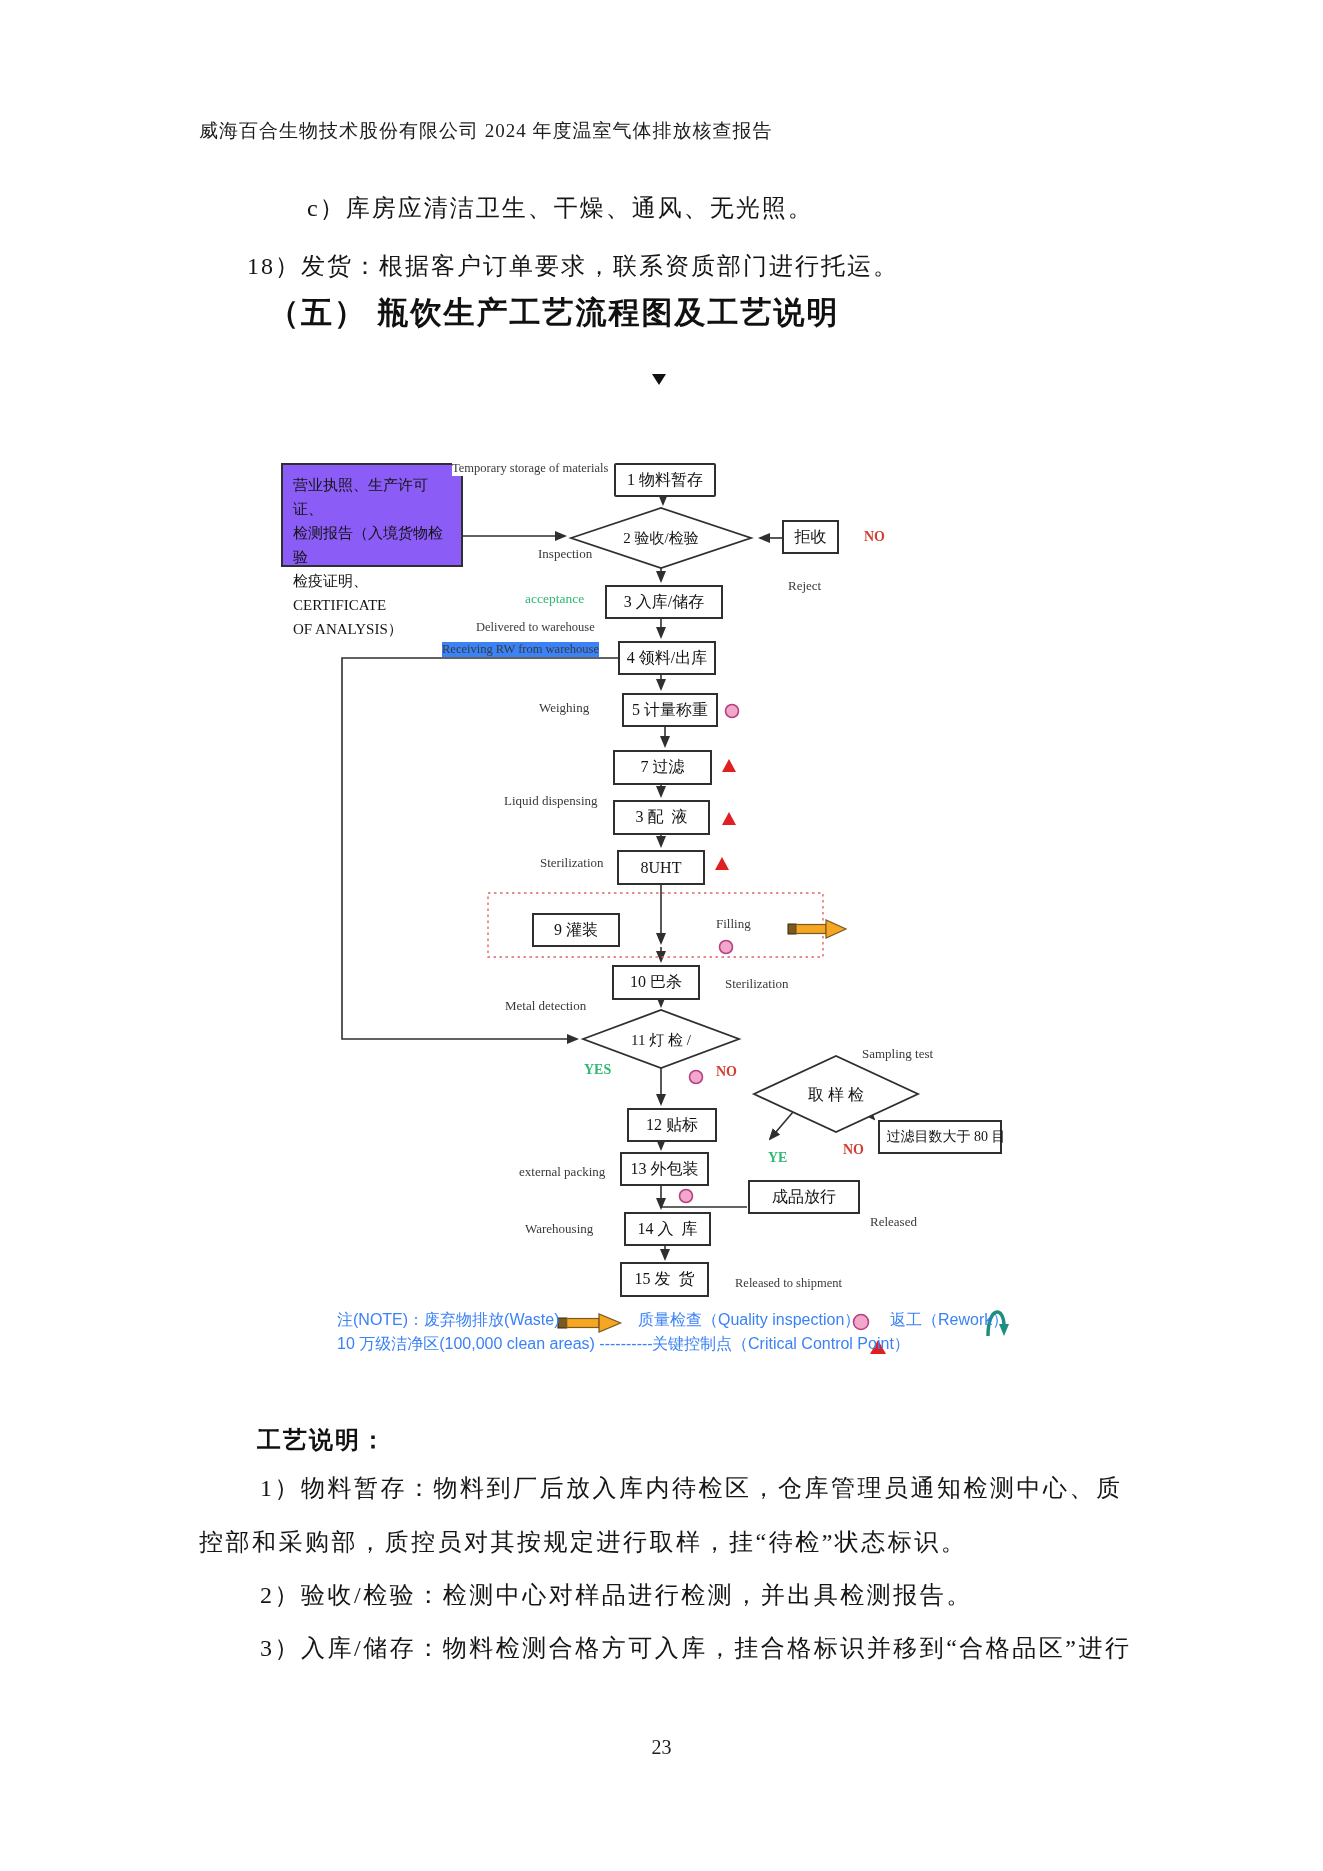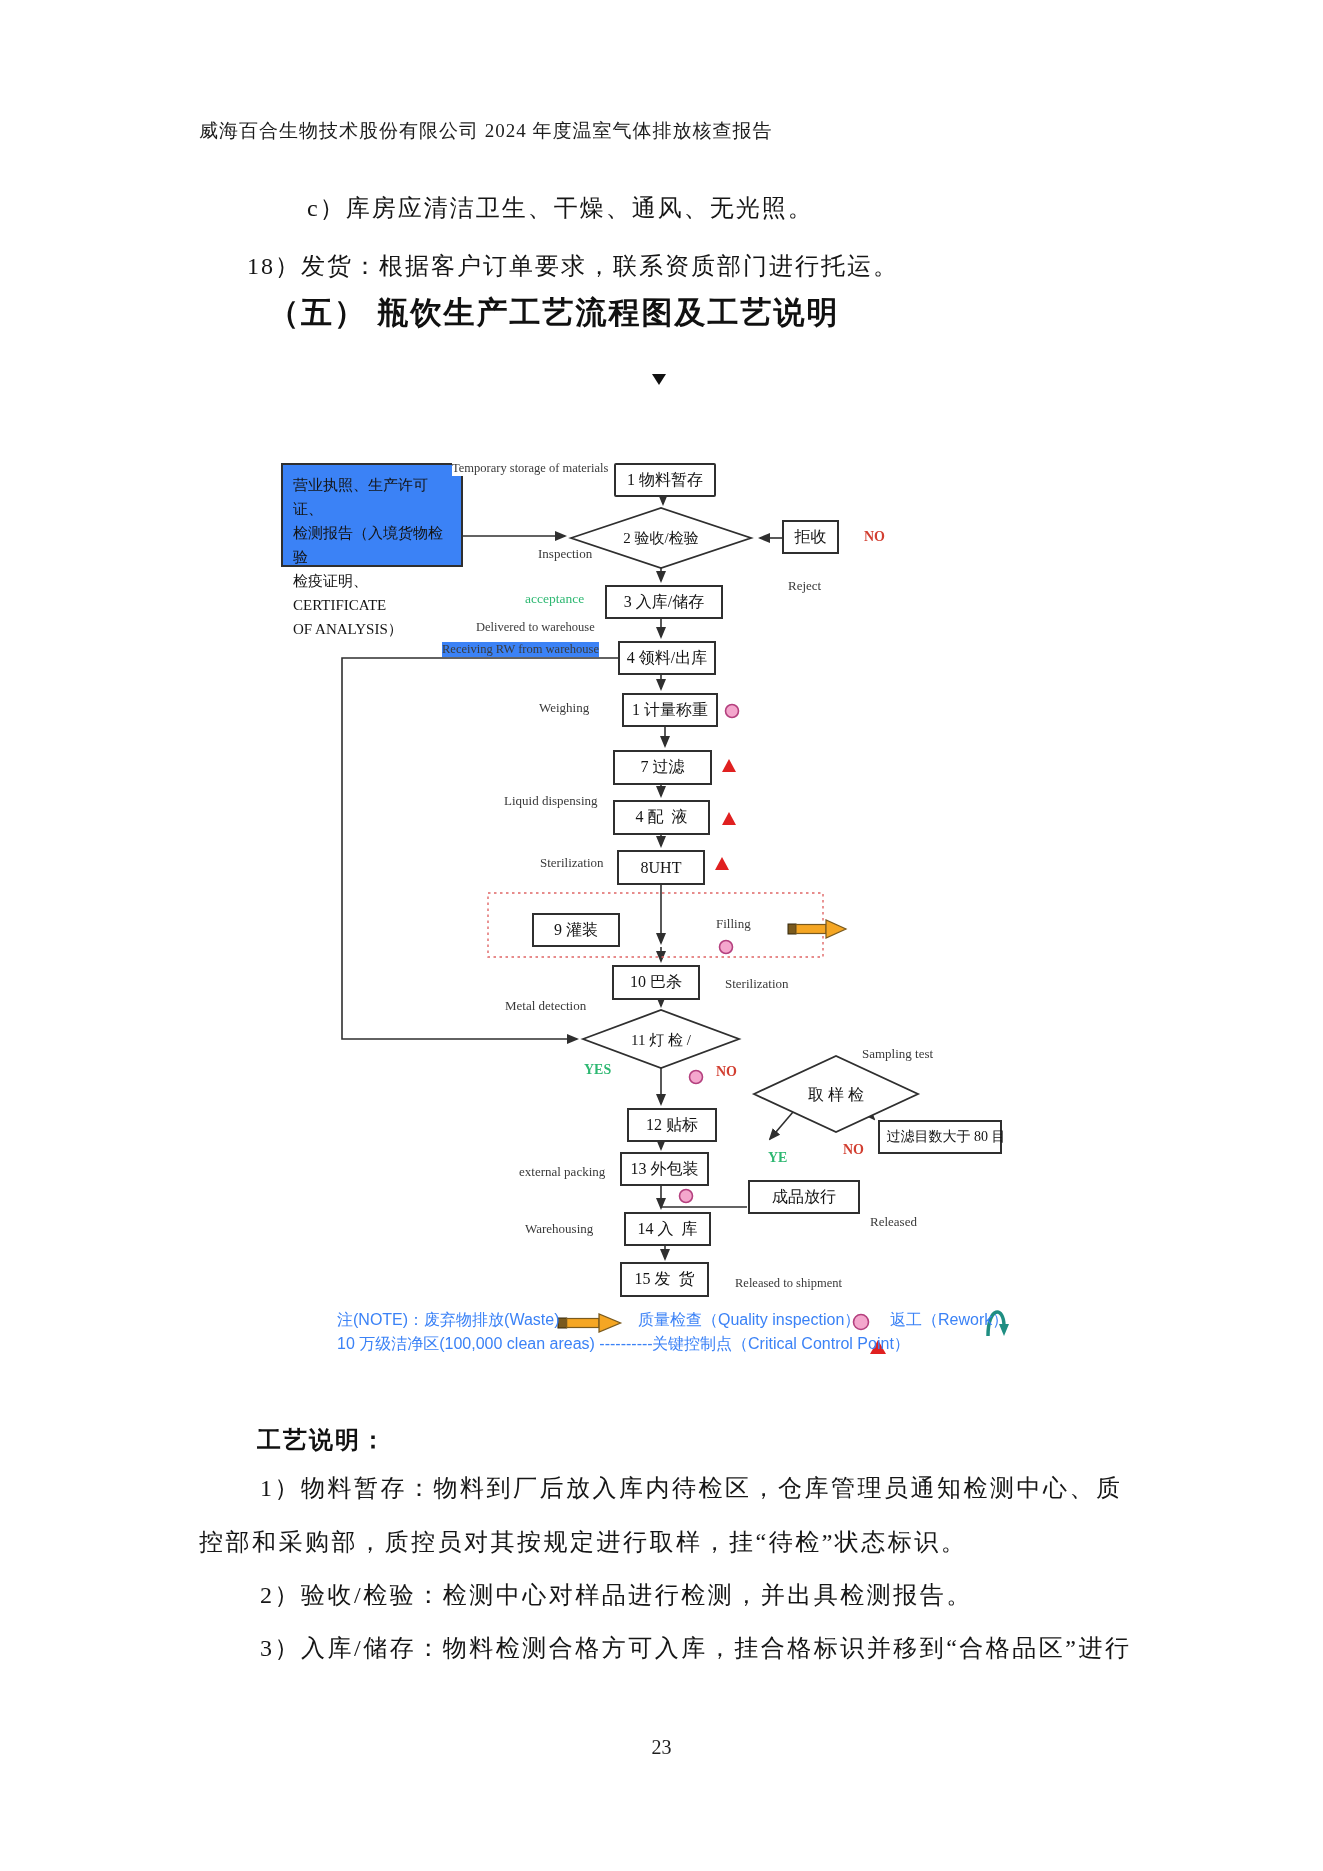--- a/index.html
+++ b/index.html
@@ -7,21 +7,21 @@
         font-family:"Liberation Serif","DejaVu Serif",serif;color:#1d1d1d;}
   .abs{position:absolute;}
   .hdr{font-size:19px;letter-spacing:1px;color:#1c1c1c;}
   .body-cn{font-size:24px;letter-spacing:2px;color:#161616;}
   .h-sans{font-family:"Liberation Sans","DejaVu Sans",sans-serif;font-weight:bold;color:#111;}
   .sec-h{font-size:31px;letter-spacing:2px;}
   .fc-title{font-size:23px;letter-spacing:2px;text-align:center;}
   .node{border:2px solid #2f2f2f;background:#fff;display:flex;align-items:center;justify-content:center;
         font-size:16px;color:#141414;white-space:pre;box-sizing:border-box;}
   .node.rounded{border-radius:2px;}
-  .doc-box{border:2px solid #2f2f2f;background:#3b82f6;font-size:15px;line-height:1.6;
+  .doc-box{border:2px solid #2f2f2f;background:#8b5cf6;font-size:15px;line-height:1.6;
            padding:8px 10px;white-space:pre-line;box-sizing:border-box;color:#141414;}
   .en{font-size:13px;color:#3a3a3a;}
   .en-sm{font-size:12.5px;color:#3a3a3a;}
   .dlabel{font-size:15px;color:#141414;text-align:center;white-space:pre;}
   .green{color:#2eb872;font-size:13.5px;}
   .tag{font-size:14px;font-weight:bold;}
   .tag.g{color:#2eb872;}
   .tag.r{color:#d23f31;}
   .legend{font-family:"Liberation Sans","DejaVu Sans",sans-serif;font-size:16px;color:#3b82f6;}
   .note-line{font-size:24px;letter-spacing:2.5px;white-space:nowrap;color:#161616;}
@@ -123,26 +123,26 @@
   <div class="abs en" style="left:788px;top:578px;">Reject</div>
 
   <div class="abs green" style="left:525px;top:591px;">acceptance</div>
   <div class="abs node" style="left:605px;top:585px;width:118px;height:34px;">3 入库/储存</div>
   <div class="abs en-sm" style="left:476px;top:620px;">Delivered to warehouse</div>
   <div class="abs en-sm" style="left:442px;top:642px;background:#3b82f6;">Receiving RW from warehouse</div>
 
   <div class="abs node" style="left:618px;top:641px;width:98px;height:34px;">4 领料/出库</div>
 
   <div class="abs en" style="left:539px;top:700px;">Weighing</div>
-  <div class="abs node" style="left:622px;top:693px;width:96px;height:34px;">1 计量称重</div>
+  <div class="abs node" style="left:622px;top:693px;width:96px;height:34px;">5 计量称重</div>
 
   <div class="abs node" style="left:613px;top:750px;width:99px;height:35px;">7 过滤</div>
 
   <div class="abs en" style="left:504px;top:793px;">Liquid dispensing</div>
-  <div class="abs node" style="left:613px;top:800px;width:97px;height:35px;">4 配  液</div>
+  <div class="abs node" style="left:613px;top:800px;width:97px;height:35px;">3 配  液</div>
 
   <div class="abs en" style="left:540px;top:855px;">Sterilization</div>
   <div class="abs node" style="left:617px;top:850px;width:88px;height:35px;">8UHT</div>
 
   <div class="abs node" style="left:532px;top:913px;width:88px;height:34px;">9 灌装</div>
   <div class="abs en" style="left:716px;top:916px;">Filling</div>
 
   <div class="abs node" style="left:612px;top:965px;width:88px;height:35px;">10 巴杀</div>
   <div class="abs en" style="left:725px;top:976px;">Sterilization</div>
   <div class="abs en" style="left:505px;top:998px;">Metal detection</div>

